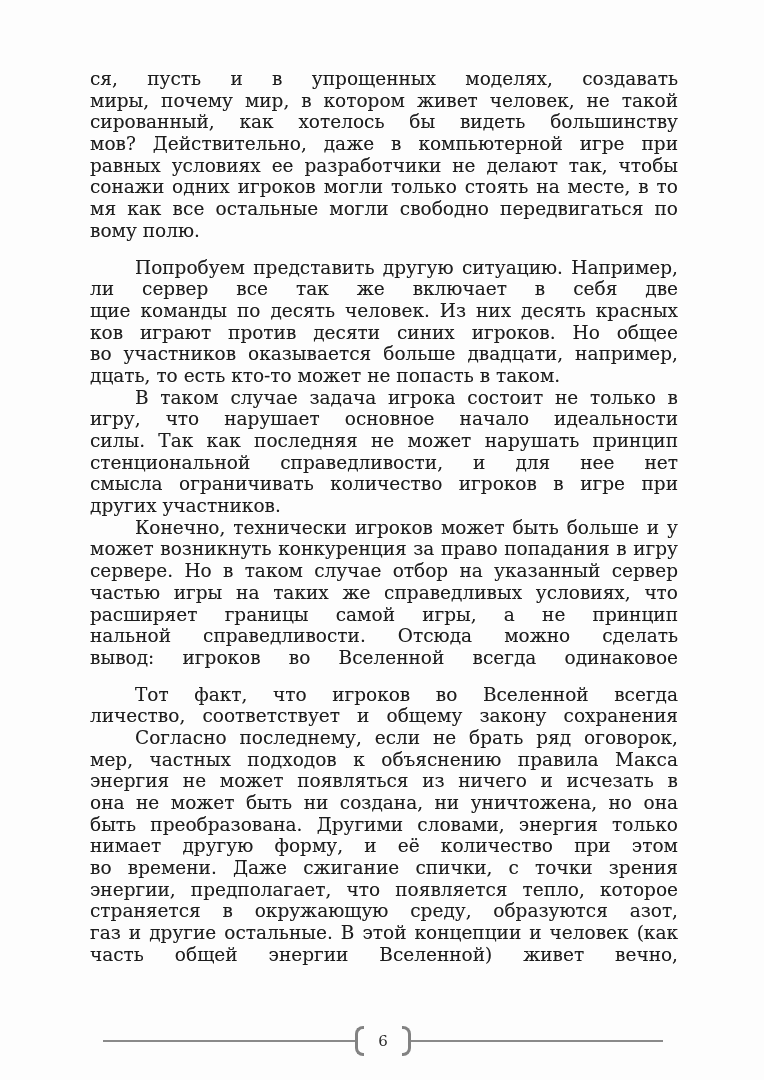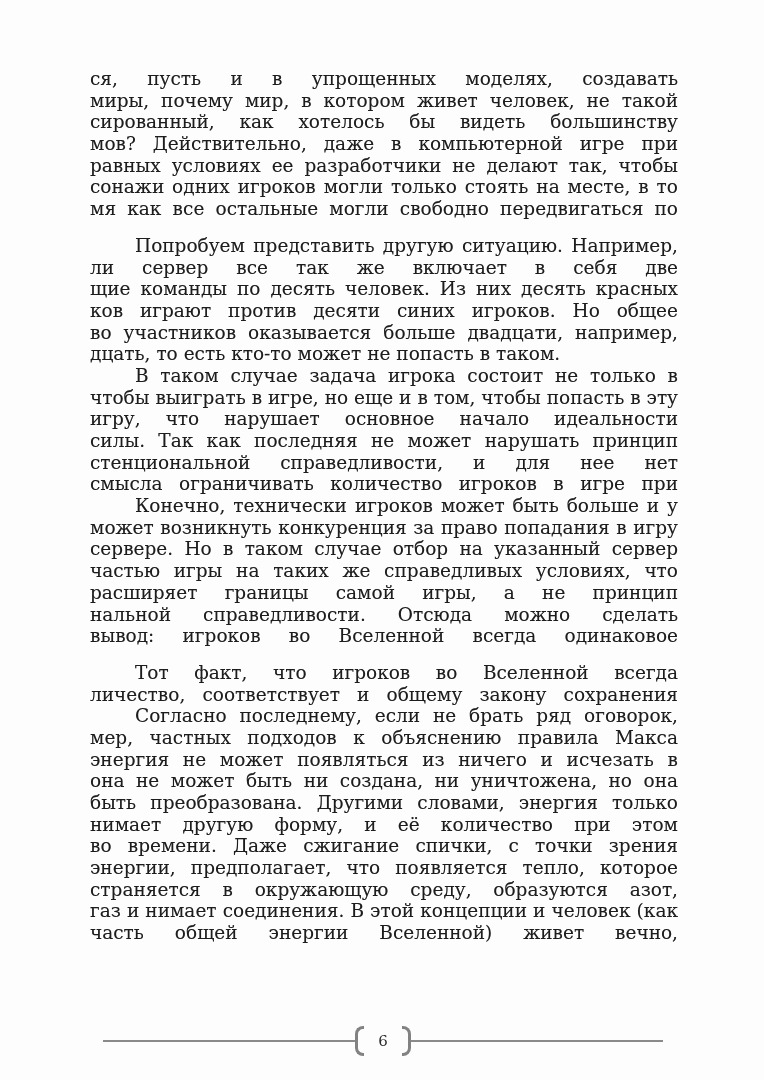--- a/index.html
+++ b/index.html
@@ -83,36 +83,37 @@
 
   <main class="text-block">
       <div class="paragraph">
         <div class="line">ся, пусть и в упрощенных моделях, создавать справедливые</div>
         <div class="line">миры, почему мир, в котором живет человек, не такой сбалан-</div>
         <div class="line">сированный, как хотелось бы видеть большинству индивидуу-</div>
         <div class="line">мов? Действительно, даже в компьютерной игре при прочих</div>
         <div class="line">равных условиях ее разработчики не делают так, чтобы пер-</div>
         <div class="line">сонажи одних игроков могли только стоять на месте, в то вре-</div>
         <div class="line">мя как все остальные могли свободно передвигаться по игро-</div>
+        <div class="line last">вому полю.</div>
       </div>
       <div class="paragraph gap">
         <div class="line first-indent">Попробуем представить другую ситуацию. Например, ес-</div>
         <div class="line">ли сервер все так же включает в себя две противоборствую-</div>
         <div class="line">щие команды по десять человек. Из них десять красных игро-</div>
         <div class="line">ков играют против десяти синих игроков. Но общее количест-</div>
         <div class="line">во участников оказывается больше двадцати, например, три-</div>
         <div class="line last">дцать, то есть кто-то может не попасть в таком.</div>
       </div>
       <div class="paragraph">
         <div class="line first-indent">В таком случае задача игрока состоит не только в том,</div>
-        <div class="line">чтобы выиграть в игре, но еще и в том, чтобы попасть в эту</div>
         <div class="line">игру, что нарушает основное начало идеальности всевышней</div>
         <div class="line">силы. Так как последняя не может нарушать принцип экзи-</div>
         <div class="line">стенциональной справедливости, и для нее нет рационального</div>
         <div class="line">смысла ограничивать количество игроков в игре при наличии</div>
+        <div class="line last">других участников.</div>
       </div>
       <div class="paragraph">
         <div class="line first-indent">Конечно, технически игроков может быть больше и у них</div>
         <div class="line">может возникнуть конкуренция за право попадания в игру на</div>
         <div class="line">сервере. Но в таком случае отбор на указанный сервер будет</div>
         <div class="line">частью игры на таких же справедливых условиях, что просто</div>
         <div class="line">расширяет границы самой игры, а не принцип экзистенцио-</div>
         <div class="line">нальной справедливости. Отсюда можно сделать следующий</div>
         <div class="line last">вывод: игроков во Вселенной всегда одинаковое количество.</div>
       </div>
@@ -123,21 +124,21 @@
       <div class="paragraph">
         <div class="line first-indent">Согласно последнему, если не брать ряд оговорок, напри-</div>
         <div class="line">мер, частных подходов к объяснению правила Макса Борна,</div>
         <div class="line">энергия не может появляться из ничего и исчезать в никуда,</div>
         <div class="line">она не может быть ни создана, ни уничтожена, но она может</div>
         <div class="line">быть преобразована. Другими словами, энергия только при-</div>
         <div class="line">нимает другую форму, и её количество при этом сохраняется</div>
         <div class="line">во времени. Даже сжигание спички, с точки зрения движения</div>
         <div class="line">энергии, предполагает, что появляется тепло, которое распро-</div>
         <div class="line">страняется в окружающую среду, образуются азот, углекислый</div>
-        <div class="line">газ и нимает соединения. В этой концепции и человек (как</div>
+        <div class="line">газ и другие остальные. В этой концепции и человек (как</div>
         <div class="line last">часть общей энергии Вселенной) живет вечно, преобразуясь</div>
       </div>
     </main>
 
   <footer class="footer">
     <div class="rule"></div>
     <div class="bracket left"></div>
     <div class="page-number">6</div>
     <div class="bracket right"></div>
     <div class="rule"></div>

